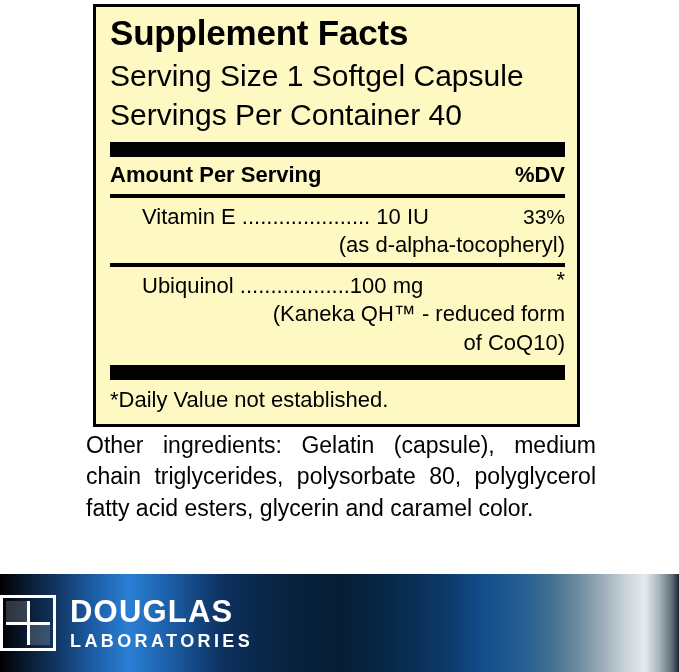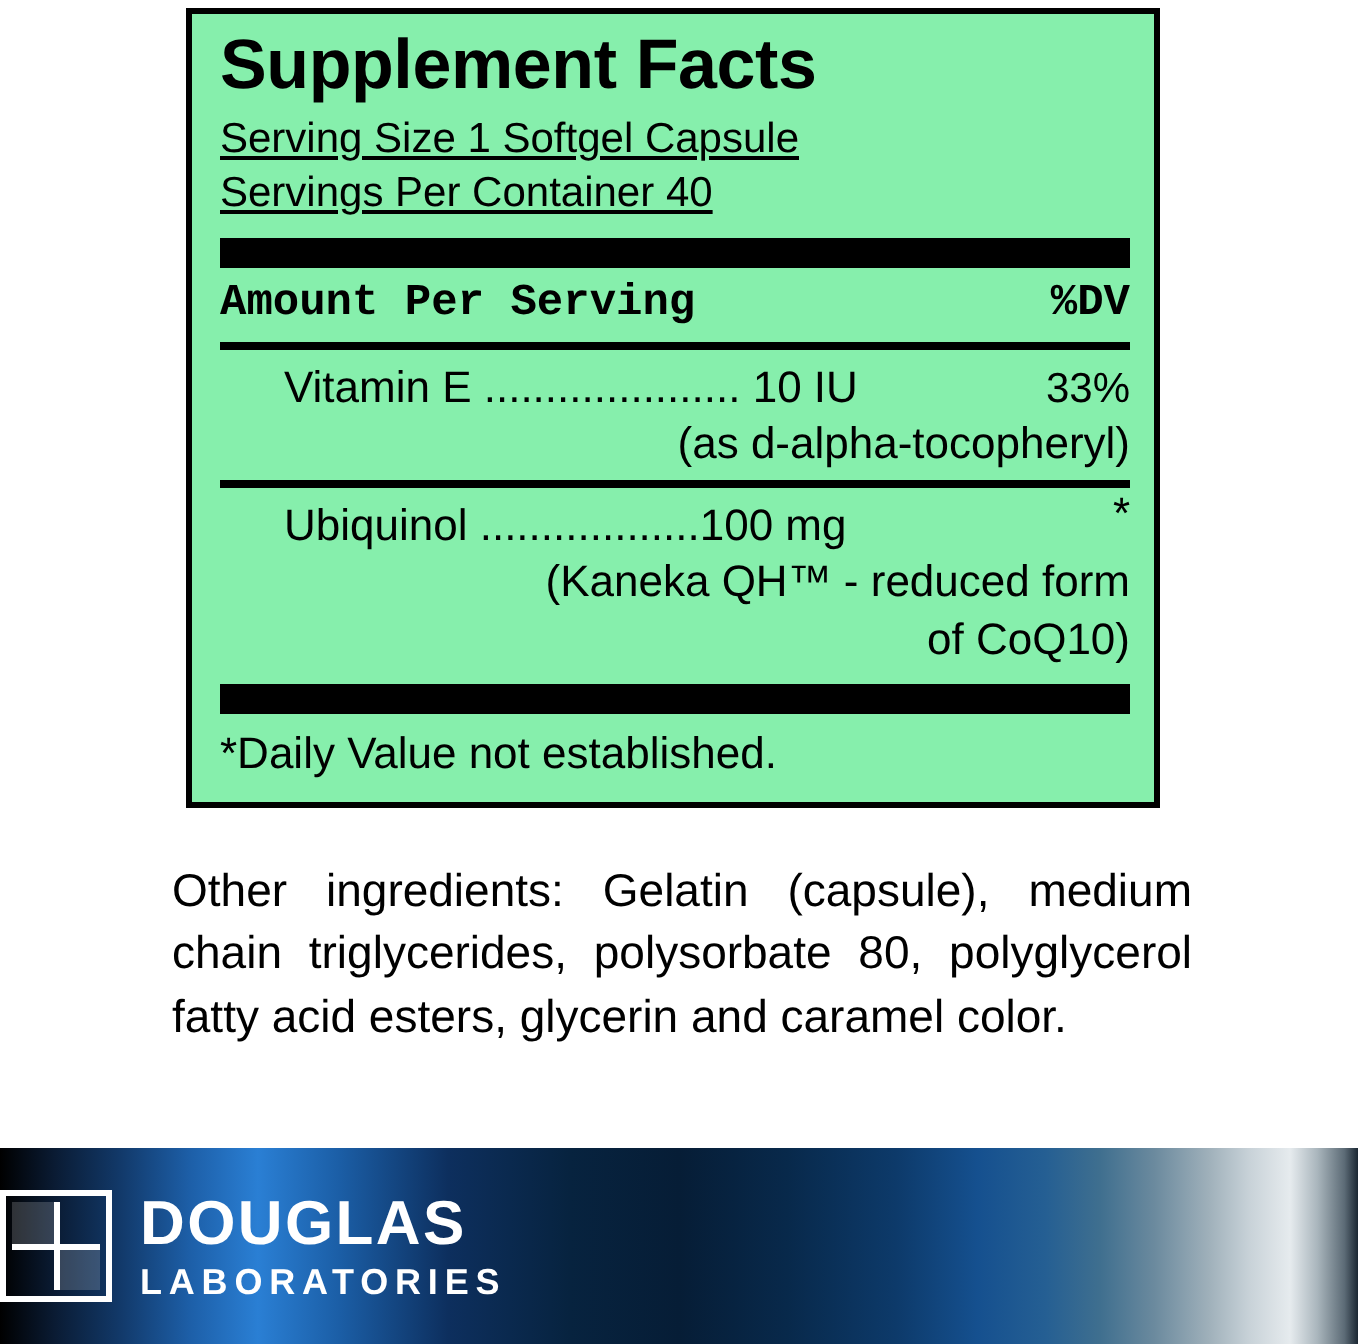--- a/index.html
+++ b/index.html
@@ -26,42 +26,41 @@
     background: #ffffff;
   }
 
   .facts-box {
     position: absolute;
     left: 93px;
     top: 4px;
     width: 487px;
     border: 3px solid #000;
     box-sizing: border-box;
-    background: #86efac;
+    background: #fef9c3;
     padding: 0 0 6px 0;
   }
 
   .facts-inner {
     padding: 4px 12px 4px 14px;
   }
 
   .facts-title {
     font-size: 35px;
     font-weight: bold;
     letter-spacing: -0.2px;
     line-height: 1.15;
     margin: 2px 0 4px 0;
     white-space: nowrap;
   }
 
   .serving-line {
-    font-size: 21px;
+    font-size: 30px;
     line-height: 1.28;
     white-space: nowrap;
-    text-decoration: underline;
   }
 
   .rule-thick {
     height: 15px;
     background: #000;
     margin: 8px 0 0 0;
   }
   .rule-thin {
     height: 4px;
     background: #000;
@@ -78,21 +77,20 @@
     align-items: baseline;
     justify-content: space-between;
     font-size: 22px;
     line-height: 1.30;
     white-space: nowrap;
   }
 
   .row-head {
     font-weight: bold;
     padding: 4px 0 4px 0;
-    font-family: Liberation Mono, monospace;
   }
 
   .amount-head {
     font-size: 22px;
   }
   .dv-head {
     font-size: 22px;
     margin-left: 48px;
   }
 

